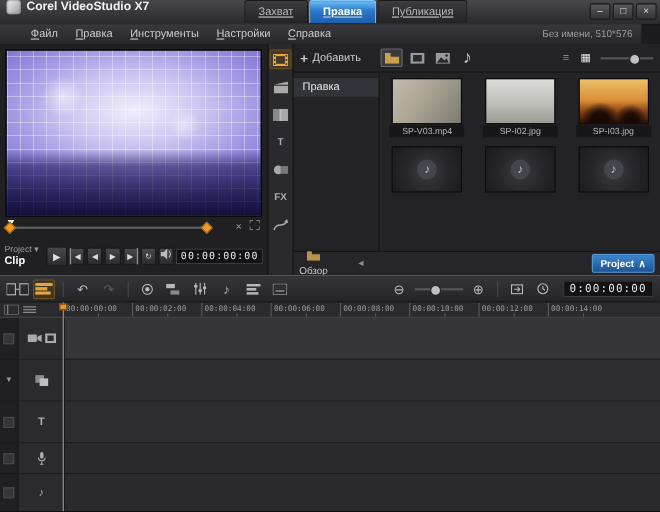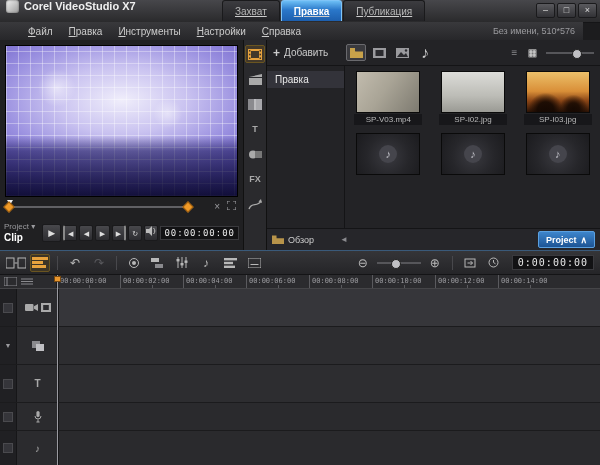--- a/index.html
+++ b/index.html
@@ -88,21 +88,21 @@
       radial-gradient(circle at 38% 50%, #ffffff 0%, rgba(255,255,255,.85) 12%, rgba(230,240,210,.4) 26%, transparent 38%),
       linear-gradient(140deg,#4a5c20 0%,#27330d 60%,#121a05 100%);}
   .th-lightgray{background:linear-gradient(#dcdcd8 0%,#bcbcb6 60%,#9a9a94 100%);}
   .th-sunset{background:
       radial-gradient(circle at 30% 95%, rgba(20,8,2,.95) 0%, rgba(20,8,2,.9) 14%, transparent 30%),
       radial-gradient(circle at 75% 92%, rgba(20,8,2,.95) 0%, rgba(20,8,2,.85) 10%, transparent 24%),
       linear-gradient(#ecc06a 0%,#d98f38 48%,#8a4516 72%,#2c1305 100%);}
   .th-audio{background:radial-gradient(circle at 50% 55%, #3a3a40 0%, #26262a 55%, #1b1b1e 100%);display:flex;align-items:center;justify-content:center;}
   .audio-note{width:18px;height:18px;border-radius:50%;background:#45454c;color:#bfbfc6;font-size:11px;line-height:18px;text-align:center;}
   .lib-bottom{position:absolute;left:0;right:0;bottom:0;height:22px;background:#26262a;border-top:1px solid #141416;display:flex;align-items:center;padding:0 5px;box-sizing:border-box;}
-  .browse{display:flex;align-items:center;gap:4px;font-size:9px;color:#ccc;}
+  .browse{display:flex;align-items:center;gap:4px;font-size:9px;color:#ccc;flex-direction:column;}
   .scroll-left-btn{margin-left:26px;color:#8a8a8e;font-size:8px;}
   .options-btn{margin-left:auto;height:15px;padding:0 7px;background:linear-gradient(#3d85cc,#1d5494);border:1px solid #5aa0e0;border-radius:2px;color:#fff;font-size:9px;font-weight:bold;display:flex;gap:4px;align-items:center;}
 
   
   .tl{position:absolute;top:250px;left:0;width:600px;height:215px;background:#242427;border-top:1px solid #3a5a7a;box-sizing:border-box;}
   .tl-toolbar{position:absolute;top:0;left:0;right:0;height:24px;background:linear-gradient(#353538,#252528);border-bottom:1px solid #141416;display:flex;align-items:center;padding:0 6px;gap:4px;box-sizing:border-box;}
   .tool-btn{height:18px;min-width:20px;display:flex;align-items:center;justify-content:center;color:#b8b8b8;font-size:12px;border-radius:2px;box-sizing:border-box;}
   .tool-btn.active{background:#3d3526;border:1px solid #6a5520;color:#e8a33d;}
   .tool-btn.disabled{color:#5a5a5e;}
   .tool-sep{width:1px;height:14px;background:#48484c;margin:0 3px;}

